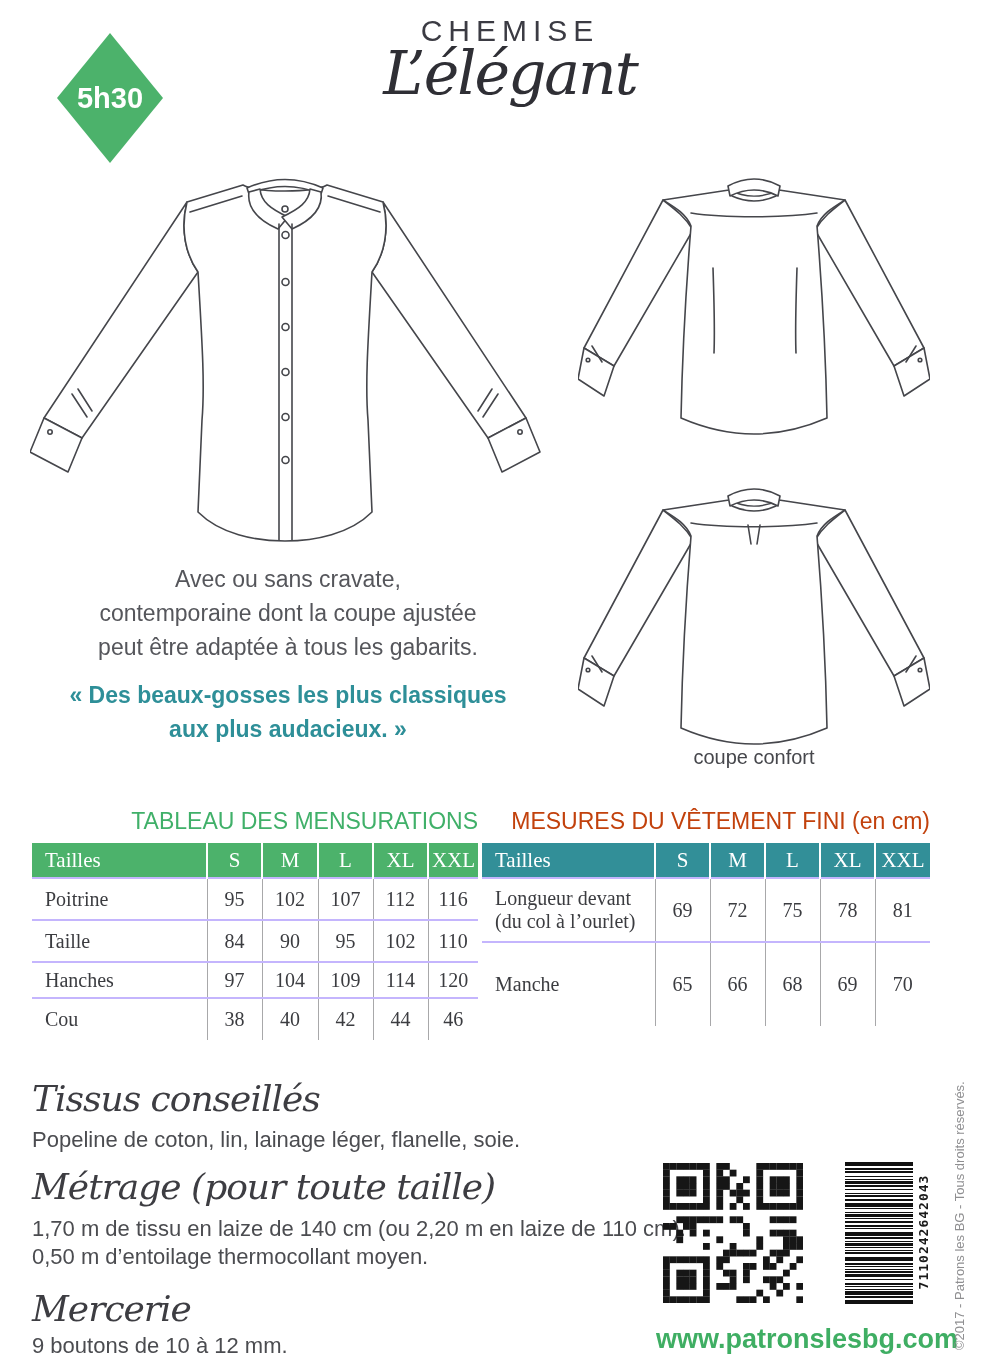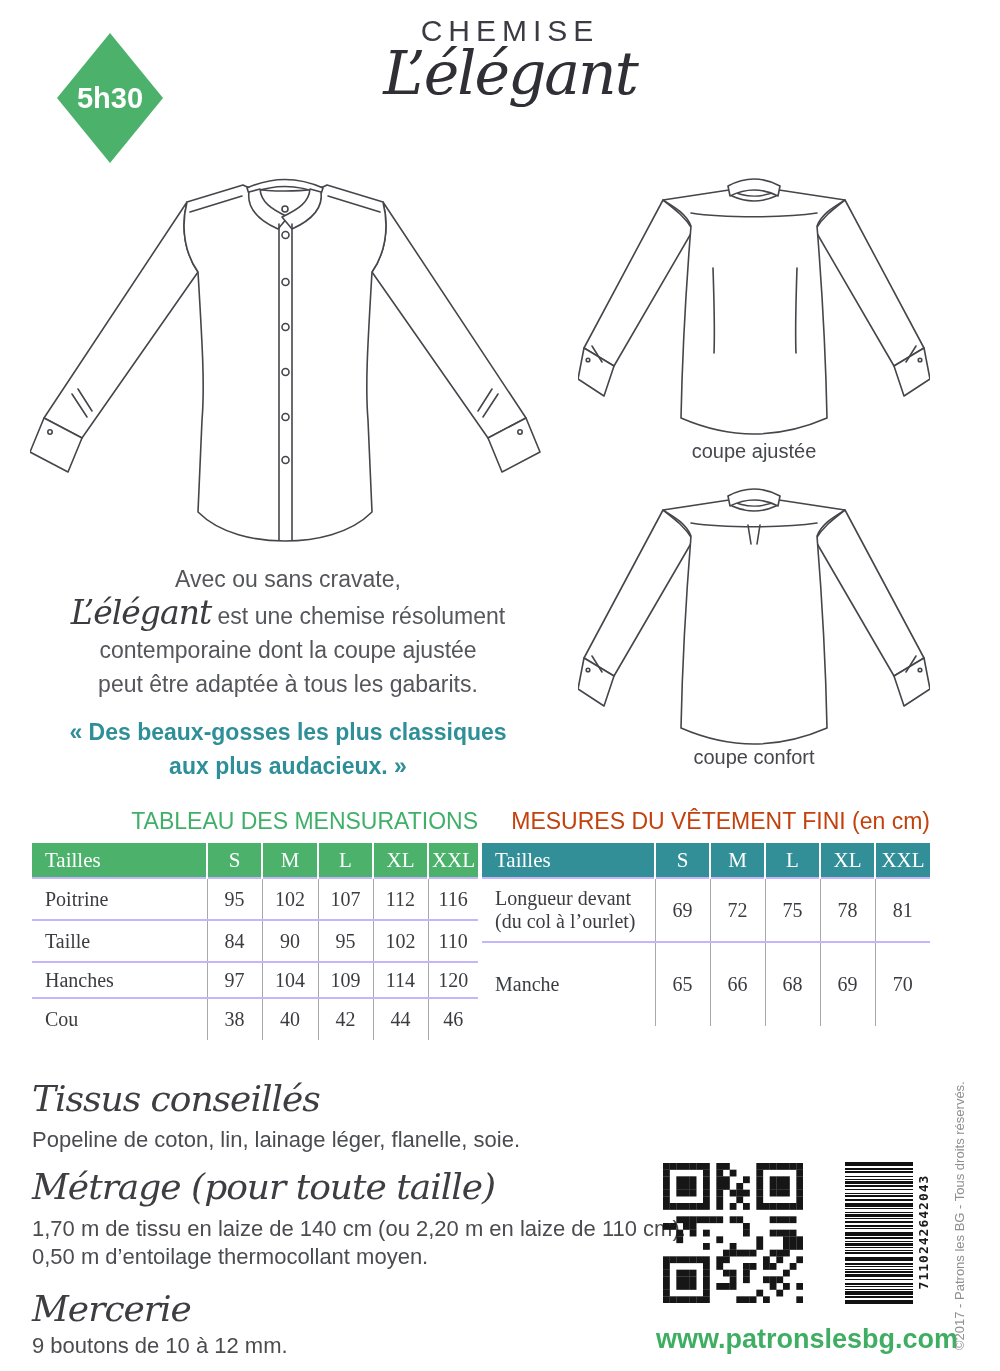--- a/index.html
+++ b/index.html
@@ -122,21 +122,20 @@
     <path d="M338,178 L328,194"></path>
       <circle cx="342" cy="192" r="1.8"></circle>
     <path class="fillw" d="M151,22 L85,32 C98,40 108,46 113,58 C108,120 104,200 103,250
                            Q140,266 176,266 Q212,266 249,250 C248,200 244,120 239,58
                            C244,46 254,40 267,32 L201,22 C185,30 167,30 151,22 Z"></path>
     <path d="M113,45 C145,50 207,50 239,45"></path>
     <path class="fillw" d="M150,18 Q176,4 202,18 L200,28 Q176,16 152,28 Z"></path>
     <path d="M154,28 Q176,38 198,28"></path>
     <path d="M135,100 C136,130 137,160 136,185 M219,100 C218,130 217,160 218,185"></path>
   </svg>
-  <div class="abs drawing-label" style="left:578px;top:440px">coupe ajustée</div>
 
   <svg class="abs linework" style="left:578px;top:478px;width:352px;height:270px" viewBox="0 0 352 270">
     <path class="fillw" d="M85,32 C98,42 108,50 115,62 L36,198 L6,180 Z"></path>
     <path class="fillw" d="M6,180 L36,198 L26,228 L0,211 Z"></path>
     <path d="M14,178 L24,194"></path>
       <circle cx="10" cy="192" r="1.8"></circle>
     <path class="fillw" d="M267,32 C254,42 244,50 237,62 L316,198 L346,180 Z"></path>
     <path class="fillw" d="M346,180 L316,198 L326,228 L352,211 Z"></path>
     <path d="M338,178 L328,194"></path>
       <circle cx="342" cy="192" r="1.8"></circle>
@@ -145,21 +144,20 @@
                            C244,46 254,40 267,32 L201,22 C185,30 167,30 151,22 Z"></path>
     <path d="M113,45 C145,50 207,50 239,45"></path>
     <path class="fillw" d="M150,18 Q176,4 202,18 L200,28 Q176,16 152,28 Z"></path>
     <path d="M154,28 Q176,38 198,28"></path>
     <path d="M170,47 L173,66 M182,47 L179,66"></path>
   </svg>
   <div class="abs drawing-label" style="left:578px;top:746px">coupe confort</div>
 
   <div class="abs descr">
     <p>Avec ou sans cravate,</p>
-    <p><span class="script-inline">L’élégant</span><span> est une chemise résolument</span></p>
     <p>contemporaine dont la coupe ajustée</p>
     <p>peut être adaptée à tous les gabarits.</p>
     <p class="quote">« Des beaux-gosses les plus classiques</p>
     <p class="quote2">aux plus audacieux. »</p>
   </div>
 
   <div class="abs tbl-title t-green" style="left:32px;width:446px;">TABLEAU DES MENSURATIONS</div>
   <table class="abs meas" style="left:32px;top:843px;width:446px;">
     <colgroup>
         <col style="width:175px">

